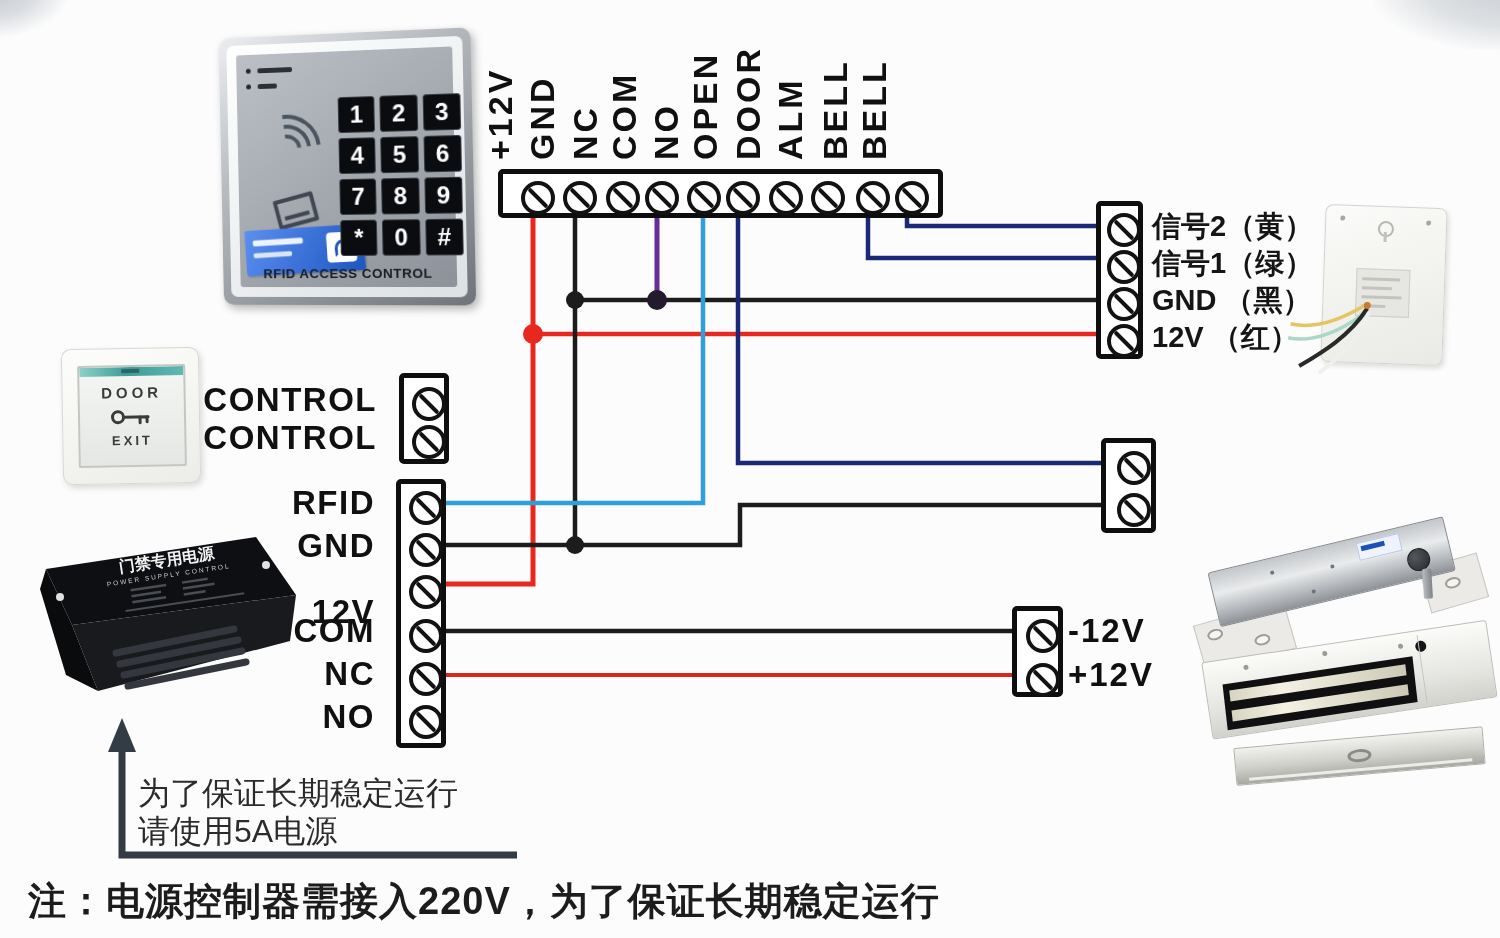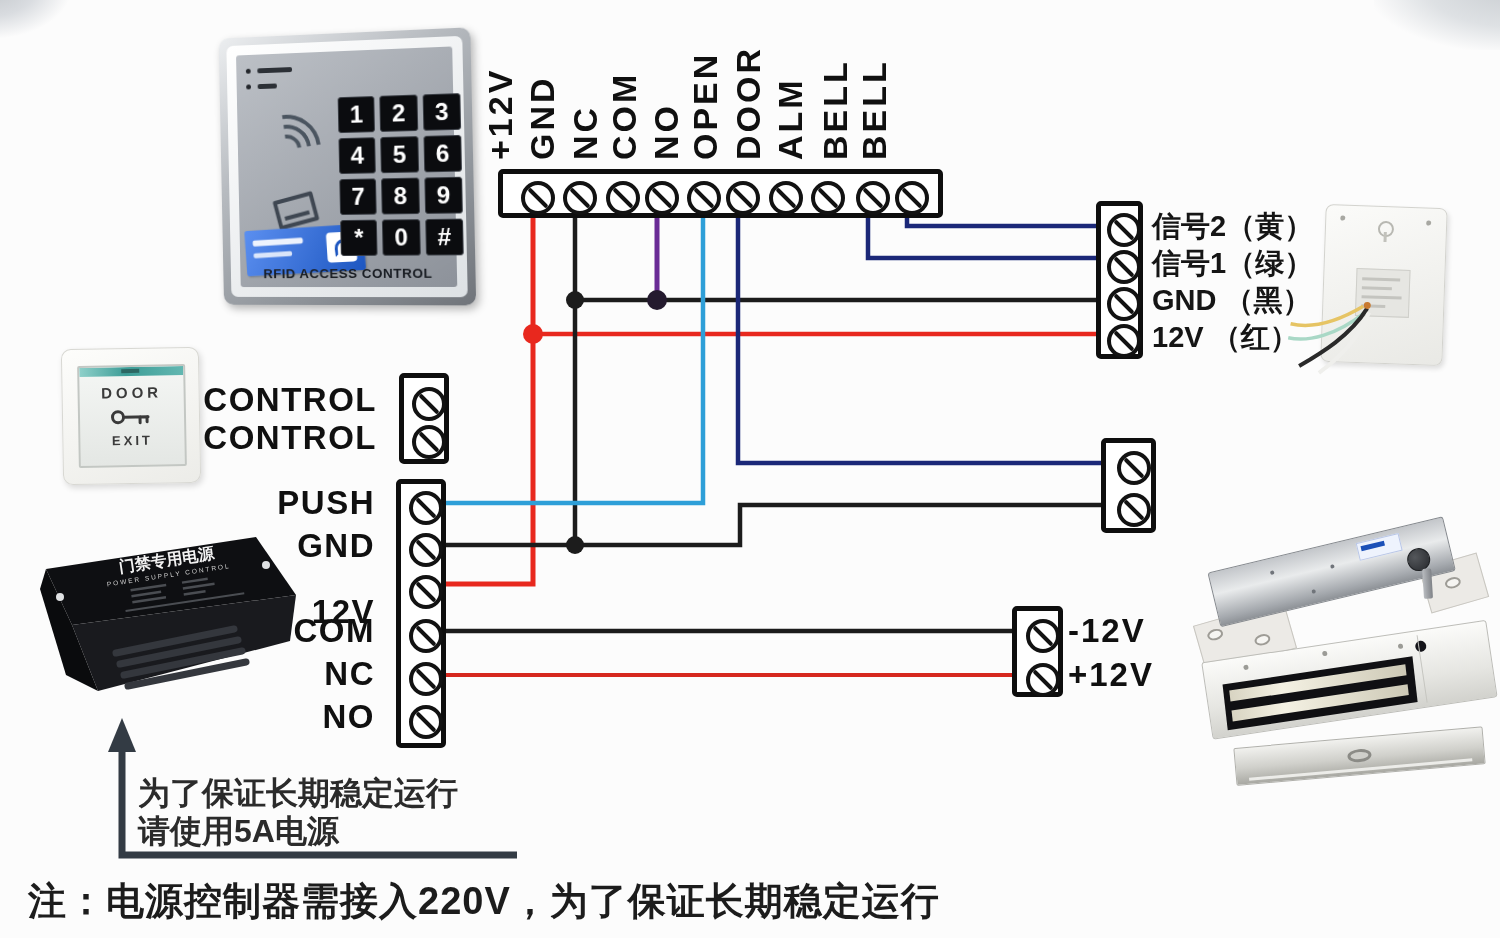--- a/index.html
+++ b/index.html
@@ -28,21 +28,21 @@
     font-weight:700;font-size:34px;line-height:36px;letter-spacing:3px;color:#101010;
   }
   .hlab{
     position:absolute;z-index:4;white-space:nowrap;
     font-weight:700;font-size:33px;line-height:38px;letter-spacing:1.5px;color:#101010;
   }
   .siglab{
     position:absolute;z-index:4;white-space:nowrap;left:1152px;
     font-weight:700;font-size:29px;line-height:34px;color:#151515;
   }
-  .note-cn{position:absolute;z-index:4;font-weight:700;color:#2b2b2b;font-size:32px;line-height:38px;white-space:nowrap;text-align:right;}
+  .note-cn{position:absolute;z-index:4;font-weight:400;color:#2b2b2b;font-size:32px;line-height:38px;white-space:nowrap;text-align:right;}
   .bottom-note{position:absolute;z-index:4;left:28px;top:876px;font-weight:600;font-size:38px;color:#1c1c1c;white-space:nowrap;letter-spacing:1px;}
   
   #wiring{position:absolute;left:0;top:0;z-index:1;}
   
   .smudge{position:absolute;z-index:0;pointer-events:none;}
   
   .keypad{position:absolute;left:217px;top:33px;width:255px;height:272px;z-index:2;
     transform:perspective(900px) rotateY(-9deg) rotate(-1.2deg);}
   .kp-frame{position:absolute;inset:0;border-radius:10px;
     background:linear-gradient(145deg,#eceef0,#b7bbc0 35%,#90959b 70%,#70747a);
@@ -196,21 +196,21 @@
 <div class="hlab" style="right:1123px;top:419px;">CONTROL</div>
 
 <div class="tblock" style="left:396px;top:479px;width:50px;height:269px;">
   <span class="screw" style="left:8px;top:7px;"></span>
   <span class="screw" style="left:8px;top:49px;"></span>
   <span class="screw" style="left:8px;top:91px;"></span>
   <span class="screw" style="left:8px;top:135px;"></span>
   <span class="screw" style="left:8px;top:178px;"></span>
   <span class="screw" style="left:8px;top:221px;"></span>
 </div>
-<div class="hlab" style="right:1125px;top:484px;">PUSH</div>
+<div class="hlab" style="right:1125px;top:484px;">RFID</div>
 <div class="hlab" style="right:1125px;top:527px;">GND</div>
 <div class="hlab" style="right:1125px;top:593px;">12V</div>
 <div class="hlab" style="right:1125px;top:612px;">COM</div>
 <div class="hlab" style="right:1125px;top:655px;">NC</div>
 <div class="hlab" style="right:1125px;top:698px;">NO</div>
 
 <div class="tblock" style="left:1096px;top:201px;width:47px;height:158px;">
   <span class="screw" style="left:6px;top:7px;"></span>
   <span class="screw" style="left:6px;top:44px;"></span>
   <span class="screw" style="left:6px;top:81px;"></span>

